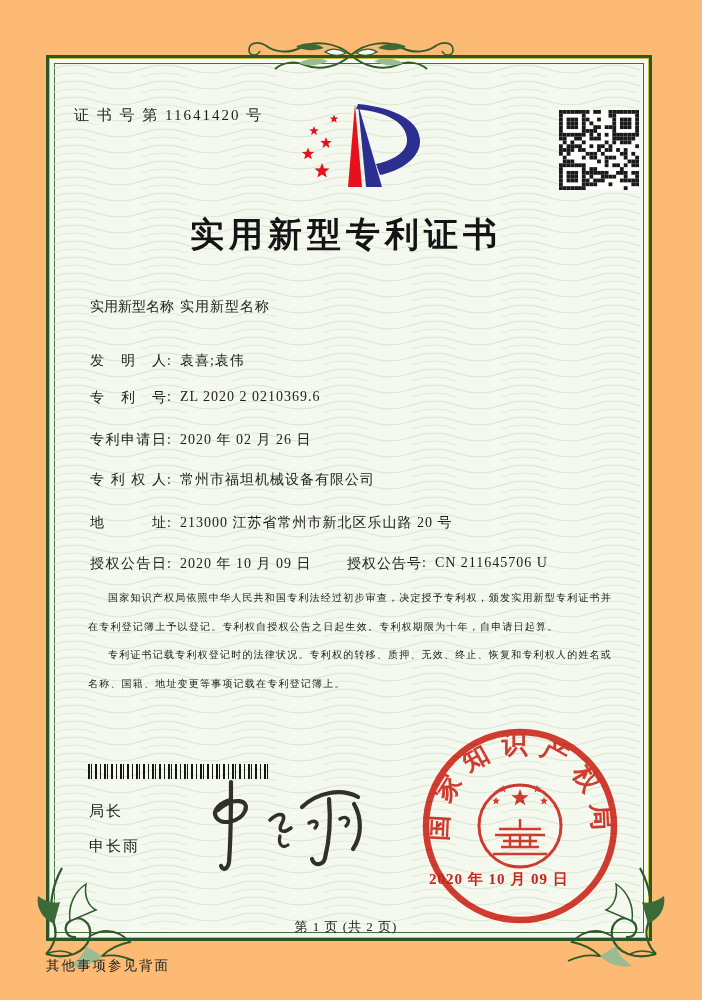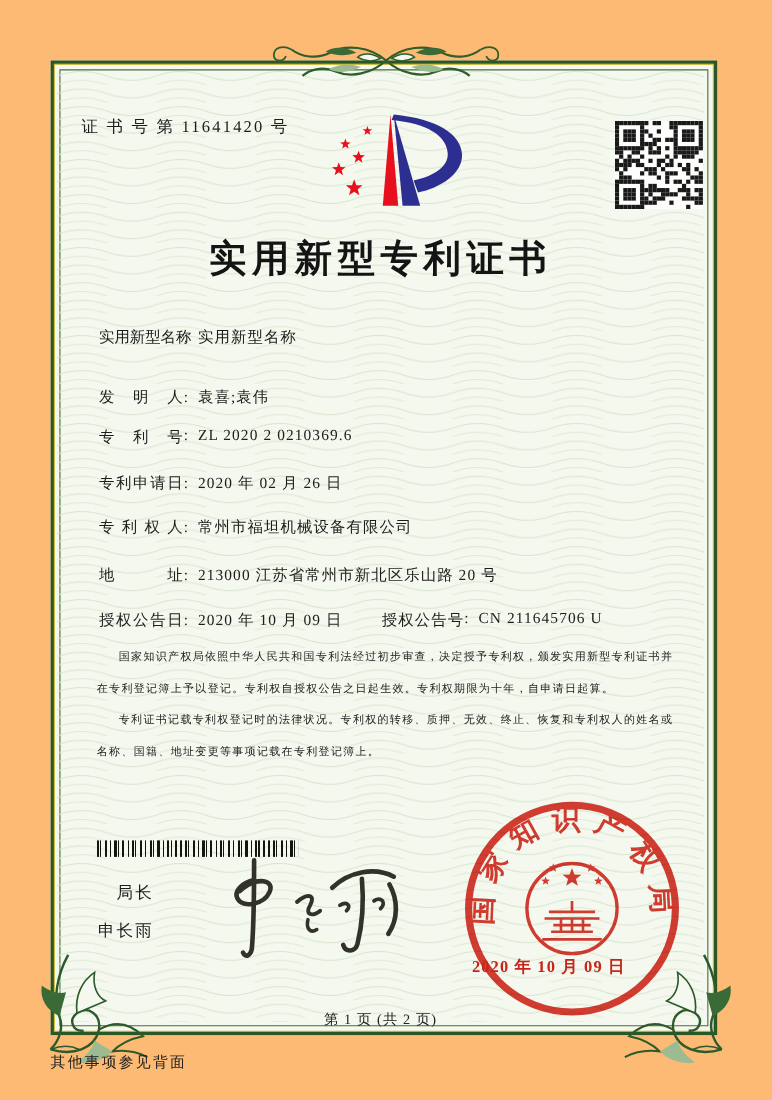--- a/index.html
+++ b/index.html
@@ -27,21 +27,21 @@
   .colon{display:inline-block;margin:0 9px 0 1px;}
   .fvalue{letter-spacing:1px;}
   .pair2{position:absolute;left:257px;top:0;}
 
   .body-text{position:absolute;left:88px;top:584px;width:532px;color:#222;}
   .body-text p{margin:0;text-indent:2em;font-size:10px;line-height:28.5px;letter-spacing:1.2px;}
 
   .barcode{position:absolute;left:88px;top:764px;width:183px;height:15px;
     background:repeating-linear-gradient(90deg,#15150f 0 2px,rgba(0,0,0,0) 2px 3px,#15150f 3px 4px,rgba(0,0,0,0) 4px 7px,#15150f 7px 9px,rgba(0,0,0,0) 9px 12px,#15150f 12px 13px,rgba(0,0,0,0) 13px 16px);}
 
-  .director-title{position:absolute;left:106px;top:802px;font-size:15px;letter-spacing:2px;color:#1c1c1c;font-family:Liberation Mono, monospace;}
+  .director-title{position:absolute;left:89px;top:802px;font-size:15px;letter-spacing:2px;color:#1c1c1c;font-family:Liberation Mono, monospace;}
   .director-name{position:absolute;left:89px;top:837px;font-size:15px;letter-spacing:2px;color:#1c1c1c;font-family:"Liberation Sans","DejaVu Sans",sans-serif;}
   .signature{position:absolute;left:190px;top:776px;width:185px;height:102px;}
 
   .seal{position:absolute;left:406px;top:726px;width:228px;height:208px;mix-blend-mode:multiply;}
   .seal-date{position:absolute;left:429px;top:870px;font-size:15px;font-weight:700;color:#c7241a;letter-spacing:1px;}
 
   .page-num{position:absolute;left:46px;top:918px;width:600px;text-align:center;font-size:13px;color:#222;letter-spacing:1px;}
   .back-note{position:absolute;left:46px;top:957px;width:600px;text-align:left;font-size:13.5px;color:#222;letter-spacing:2px;}
 </style>
 </head>

